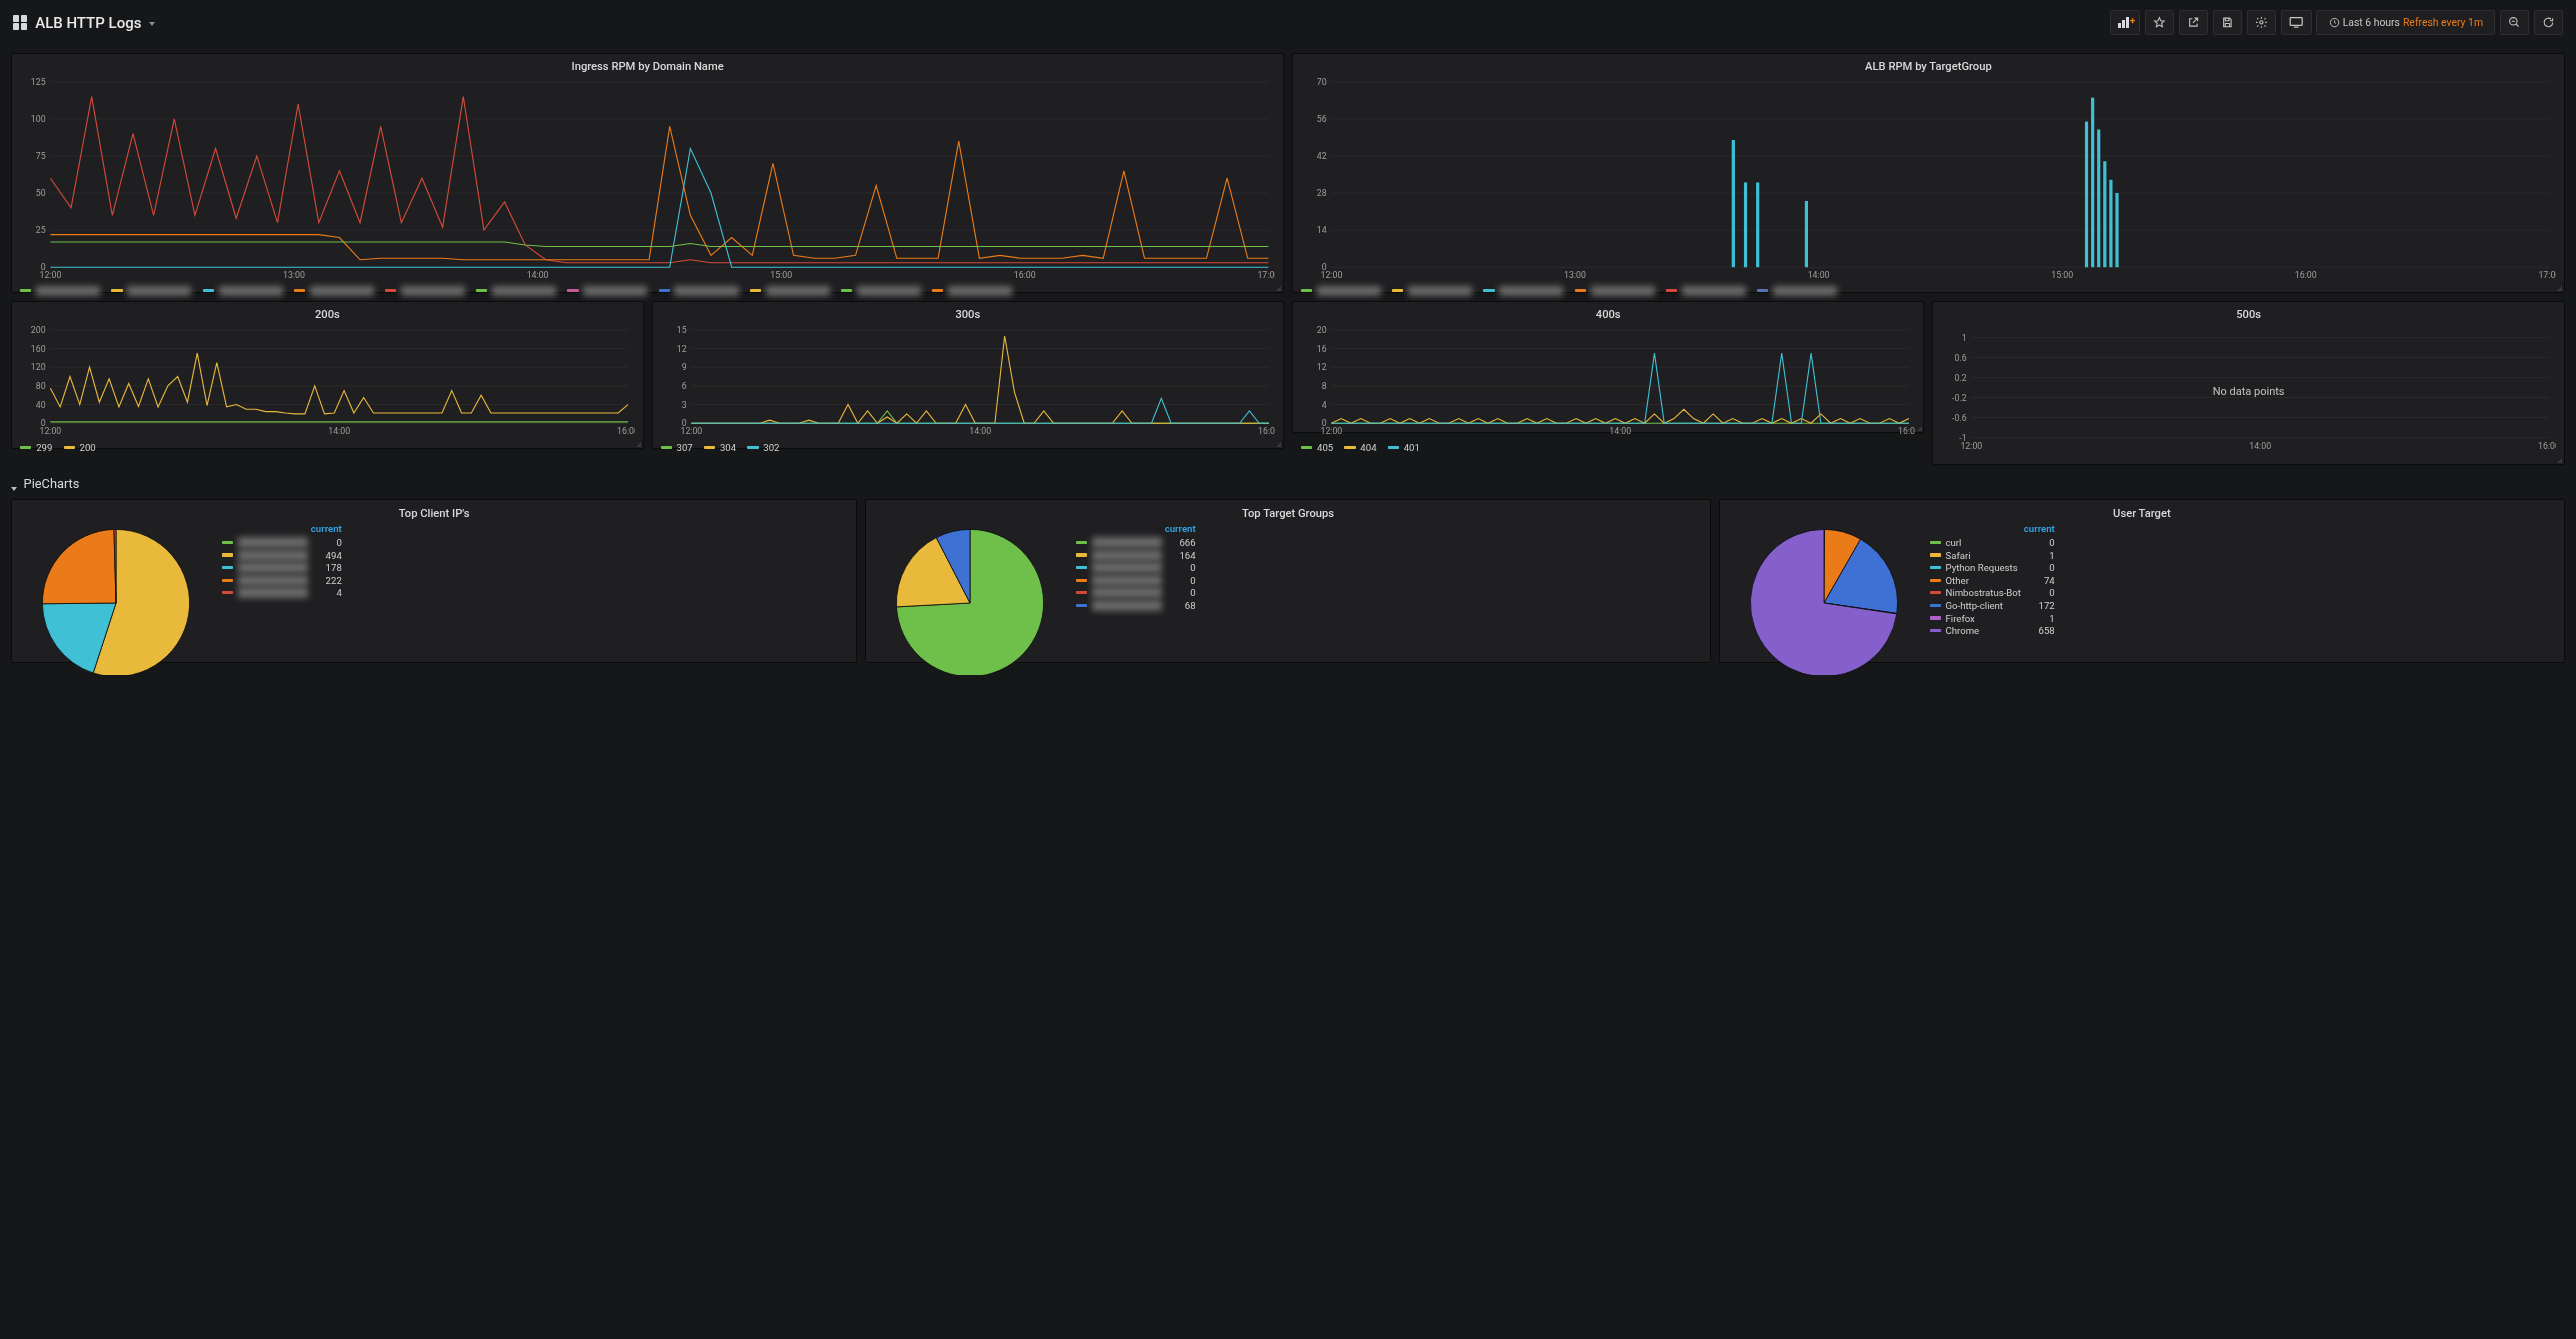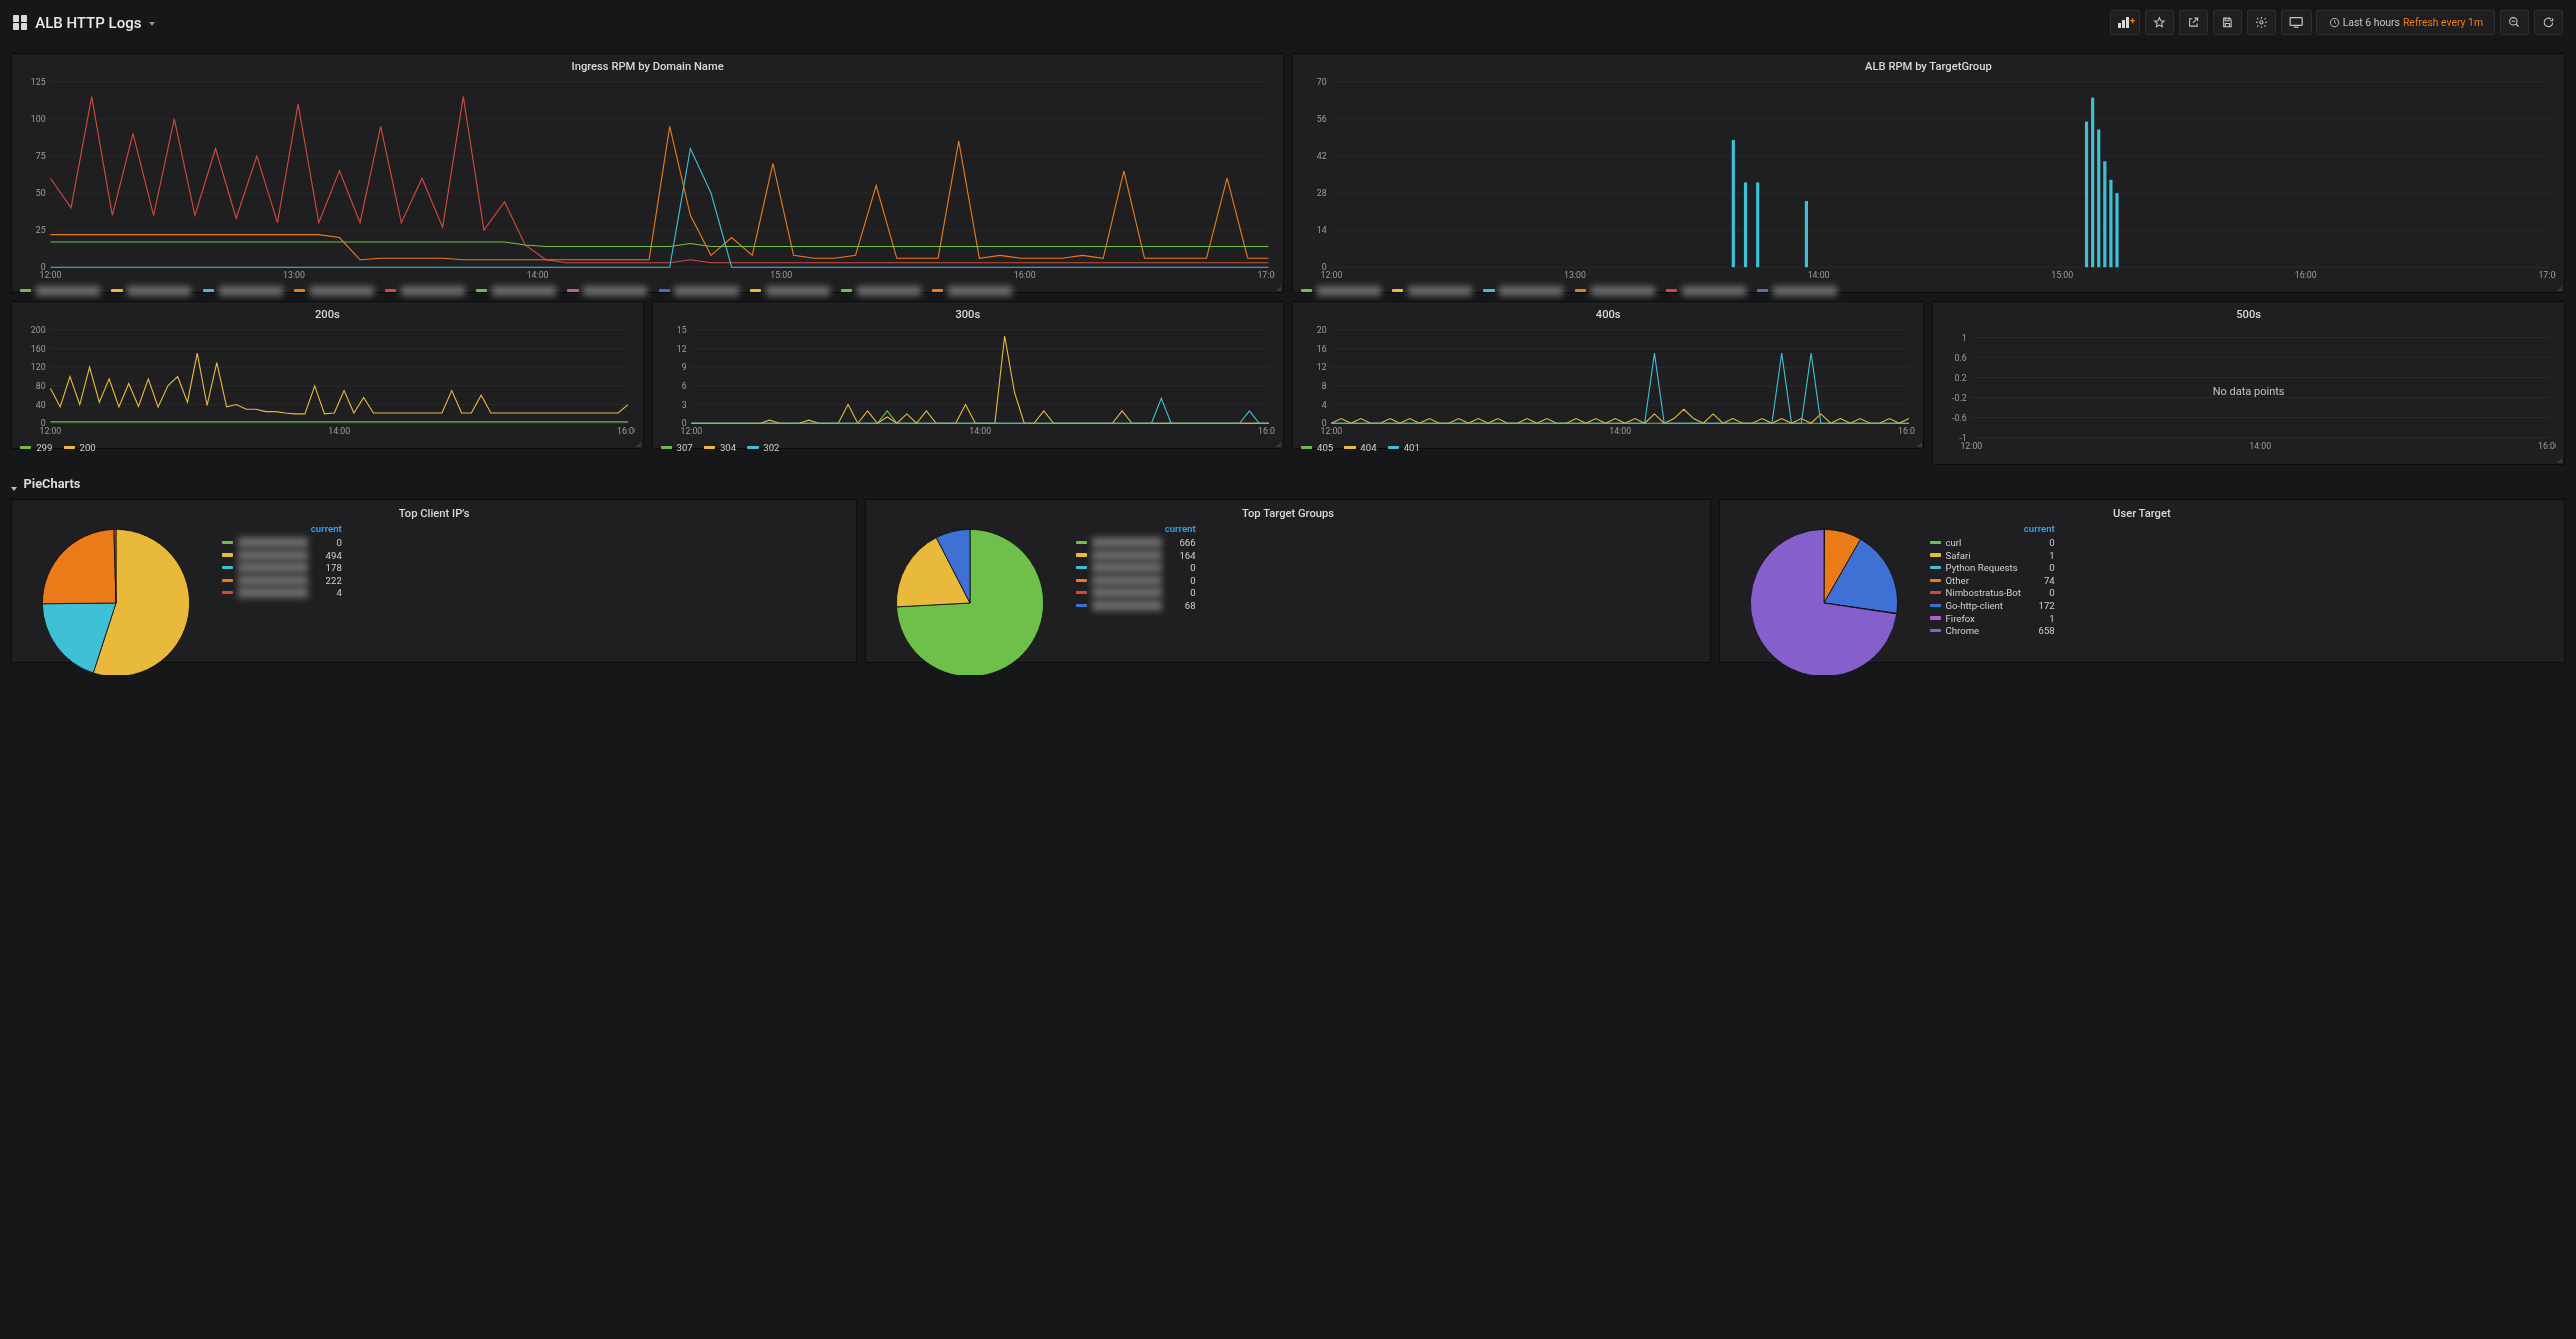--- a/index.html
+++ b/index.html
@@ -52,21 +52,21 @@
   .nodata{position:absolute;inset:0;display:flex;align-items:center;
     justify-content:center;color:#c2c2c2;font-size:11px}
   .legend{display:flex;flex-wrap:wrap;gap:4px 11.2px;padding:4.8px 0 1.6px;
     font-size:9.6px;color:#d0d0d0}
   .legend .item{display:flex;align-items:center;gap:4.8px;white-space:nowrap}
   .swatch{width:11.2px;height:3.2px;border-radius:0.8px;display:inline-block}
   .legend.blurred .item span:last-child{filter:blur(3.2px);background:#6a6a6a;
     color:transparent;border-radius:1.6px;padding:0 17.6px;height:9.6px}
   
   .rowhdr{display:flex;align-items:flex-end;gap:6.4px;color:#d8d9da;
-    font-weight:700;font-size:12.8px;margin:11.2px 0 1.6px;cursor:pointer}
+    font-weight:400;font-size:12.8px;margin:11.2px 0 1.6px;cursor:pointer}
   .rowhdr .chev{width:0;height:0;border-left:3.2px solid transparent;
     border-right:3.2px solid transparent;border-top:4.8px solid #bdbdbd}
   
   .pie-wrap{display:flex;gap:9.6px;align-items:flex-start}
   .pie-legend{min-width:120px;font-size:9.6px}
   .pie-legend .hdr{color:#33a2e5;text-align:right;font-weight:600;margin-bottom:3.2px}
   .pie-legend .row{display:flex;align-items:center;gap:4.8px;margin:1.6px 0}
   .pie-legend .name{flex:1;color:#d0d0d0}
   .pie-legend .name.blur{filter:blur(3.2px);background:#6a6a6a;border-radius:1.6px;
     color:transparent;padding:0 14.4px}
@@ -365,21 +365,21 @@
             <span class="swatch" style="background:#e9b93c"></span>
             <span>304</span>
           </span>
           <span class="item">
             <span class="swatch" style="background:#3fc0d4"></span>
             <span>302</span>
           </span>
         </div>
       <span class="resize"></span>
     </div>
-    <div class="panel" style="height:148px">
+    <div class="panel" style="height:132px">
       <h3>400s</h3>
       <div class="chart">
           <svg viewBox="0 0 769 141" style="font-size:13px">
             <g class="axis">
               <line x1="38" x2="761" y1="123" y2="123"></line>
               <text x="32" y="127" text-anchor="end">0</text>
               <line x1="38" x2="761" y1="99.6" y2="99.6"></line>
               <text x="32" y="103.6" text-anchor="end">4</text>
               <line x1="38" x2="761" y1="76.19999999999999" y2="76.19999999999999"></line>
               <text x="32" y="80.19999999999999" text-anchor="end">8</text>

